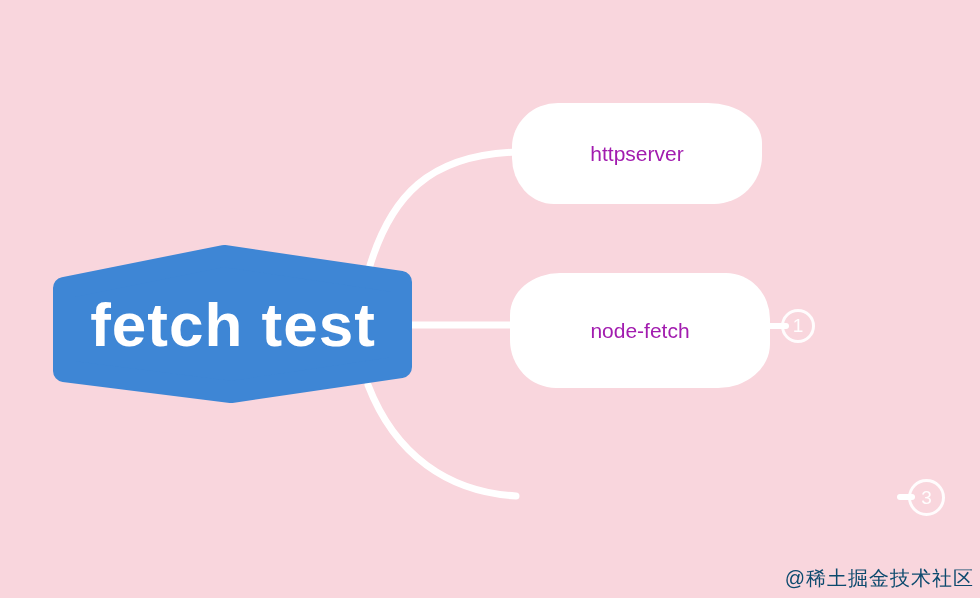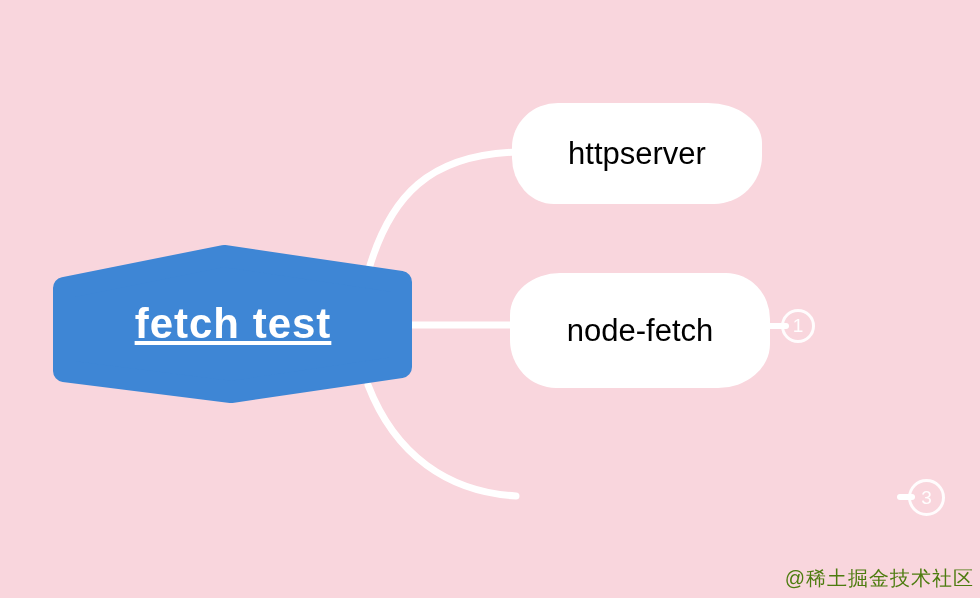--- a/index.html
+++ b/index.html
@@ -22,35 +22,34 @@
   }
 
   .root-label {
     position: absolute;
     left: 53px; top: 245px;
     width: 360px; height: 158px;
     display: flex;
     align-items: center;
     justify-content: center;
     color: #ffffff;
-    font-size: 42px;
+    font-size: 62px;
     font-weight: 700;
     letter-spacing: 1px;
     cursor: default;
-    text-decoration: underline;
   }
 
   .child-node {
     position: absolute;
     background: #ffffff;
     display: flex;
     align-items: center;
     justify-content: center;
-    color: #000000;
-    font-size: 31px;
+    color: #a21caf;
+    font-size: 21px;
     font-weight: 500;
     cursor: default;
   }
   .node-httpserver {
     left: 512px; top: 103px;
     width: 250px; height: 101px;
     border-radius: 46px 54px 48px 42px / 44px 40px 48px 46px;
   }
   .node-node-fetch {
     left: 510px; top: 273px;
@@ -77,21 +76,21 @@
     background: transparent;
   }
   .badge-1 { left: 781px; top: 309px; width: 34px; height: 34px; }
   .badge-3 { left: 908px; top: 479px; width: 37px; height: 37px; }
 
   .watermark {
     position: absolute;
     right: 6px;
     bottom: 6px;
     font-size: 20px;
-    color: #4d7c0f;
+    color: #0c4a6e;
     letter-spacing: 1px;
     margin-top: 28px;
   }
 </style>
 </head>
 <body>
 
 <div class="canvas">
 
   <svg class="wires" viewBox="0 0 980 598" aria-hidden="true">

